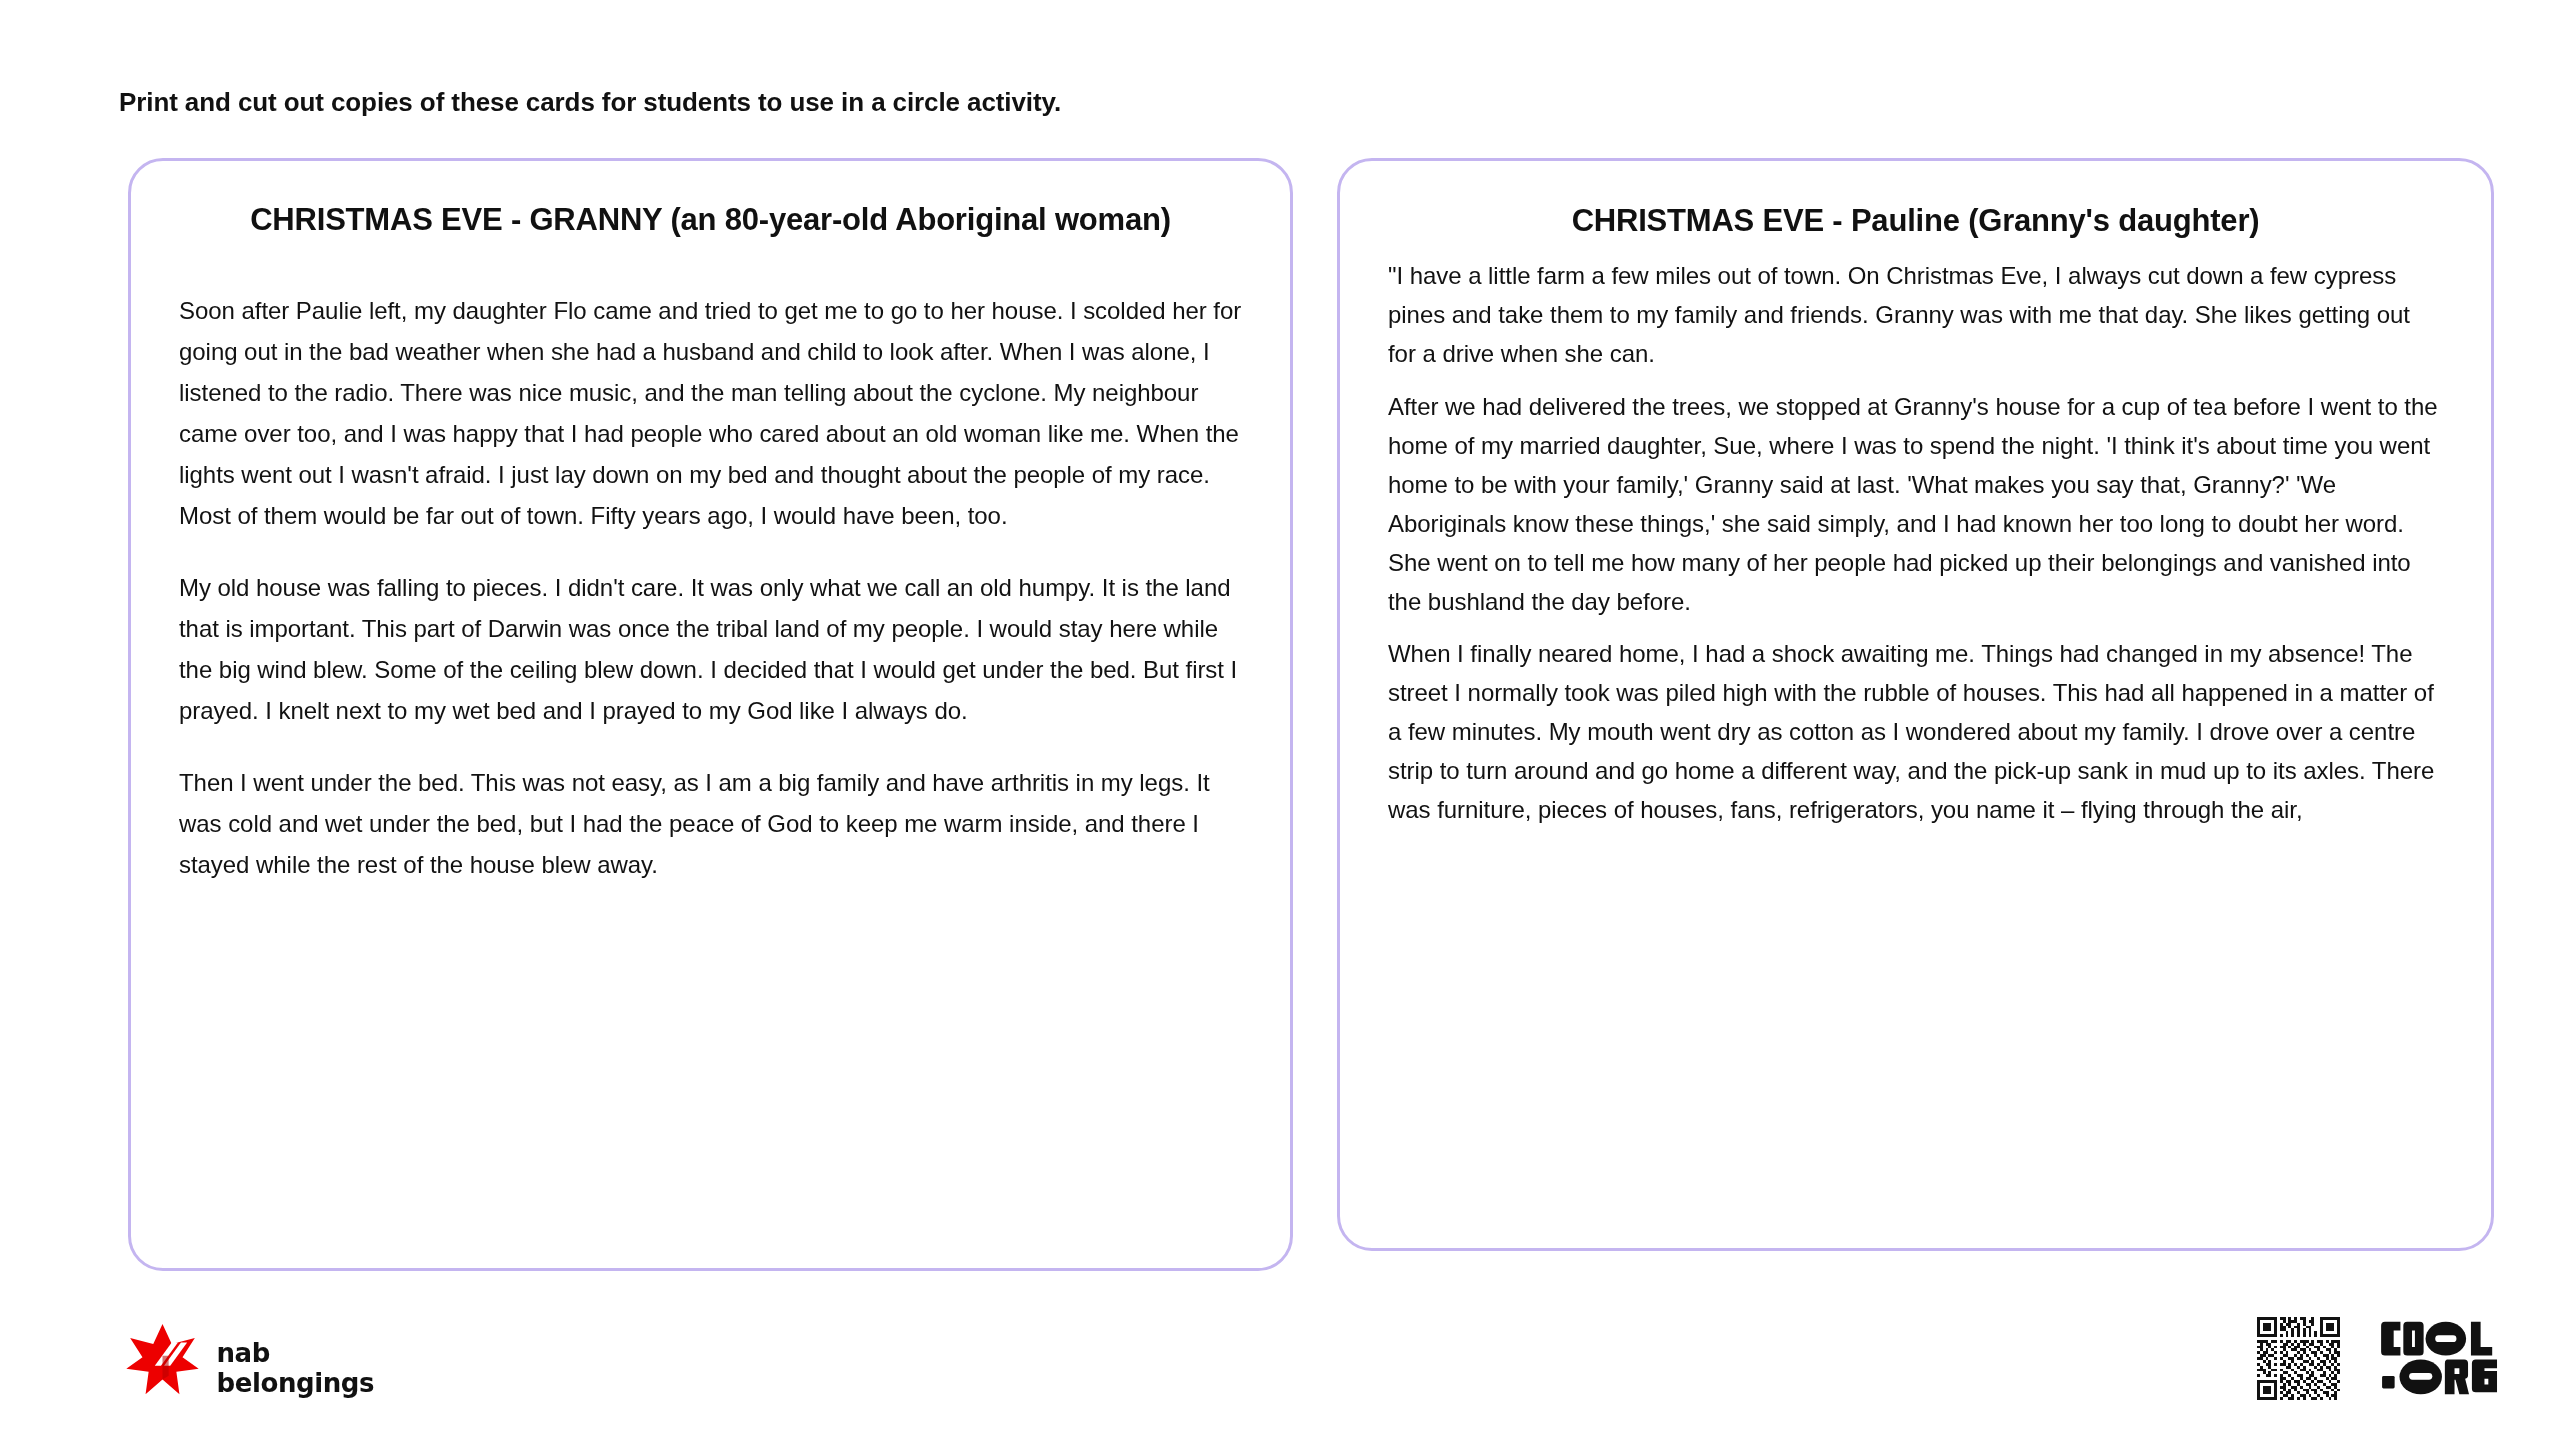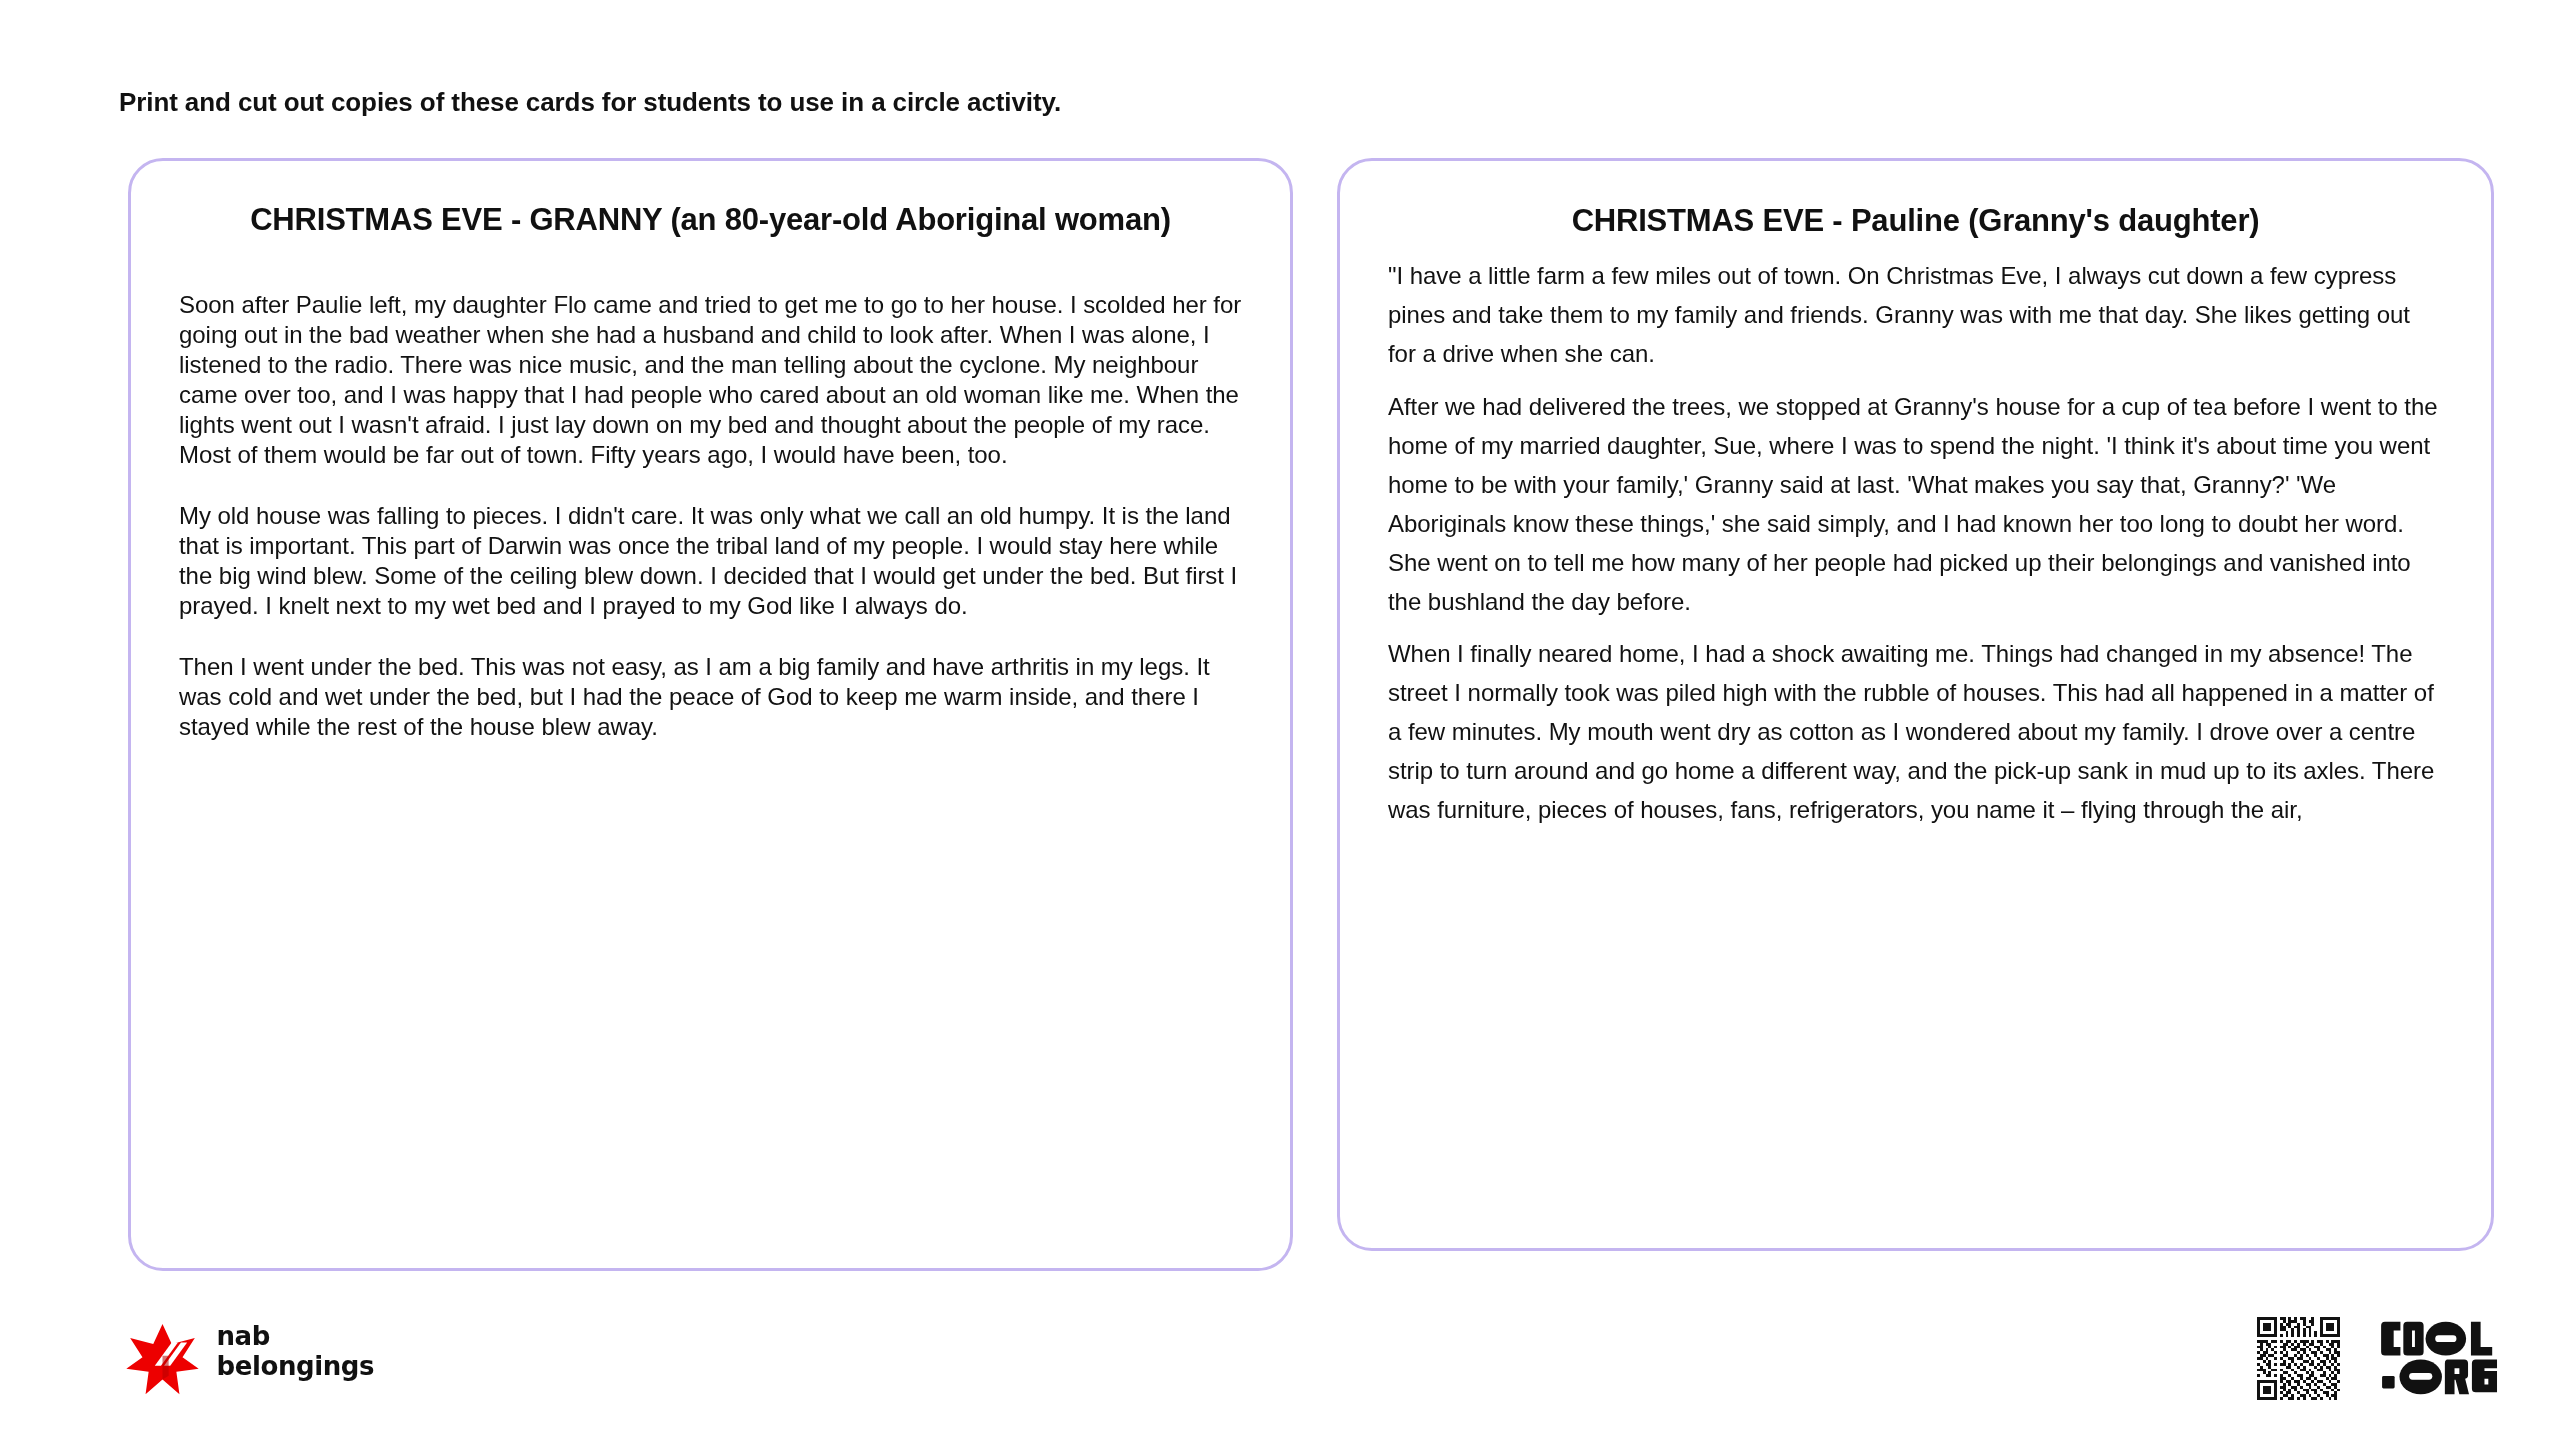--- a/index.html
+++ b/index.html
@@ -61,39 +61,39 @@
   #card-right .card-title { margin-top: 42px; }
 
   .card-body {
     padding: 0 48px;
   }
   #card-left .card-body { padding-top: 52px; }
   #card-right .card-body { padding-top: 17.4px; }
 
   .para {
     font-size: 24px;
-    line-height: 30px;
+    line-height: 41px;
     color: #121212;
     margin: 0;
     letter-spacing: -0.05px;
   }
   #card-left .para { margin-bottom: 31px; }
   #card-right .para {
     font-size: 24px;
     line-height: 39px;
     margin-bottom: 13.5px;
   }
 
   
   .footer-left {
     position: absolute;
     left: 124px;
     top: 1321px;
     display: flex;
-    align-items: flex-start;
+    align-items: flex-end;
     gap: 15.5px;
   }
   .nab-star { width: 77px; height: 77px; display: block; }
   .nab-words {
     font-family: "DejaVu Sans", sans-serif;
     font-weight: bold;
     font-size: 26px;
     line-height: 30px;
     color: #111111;
     letter-spacing: -0.4px;

